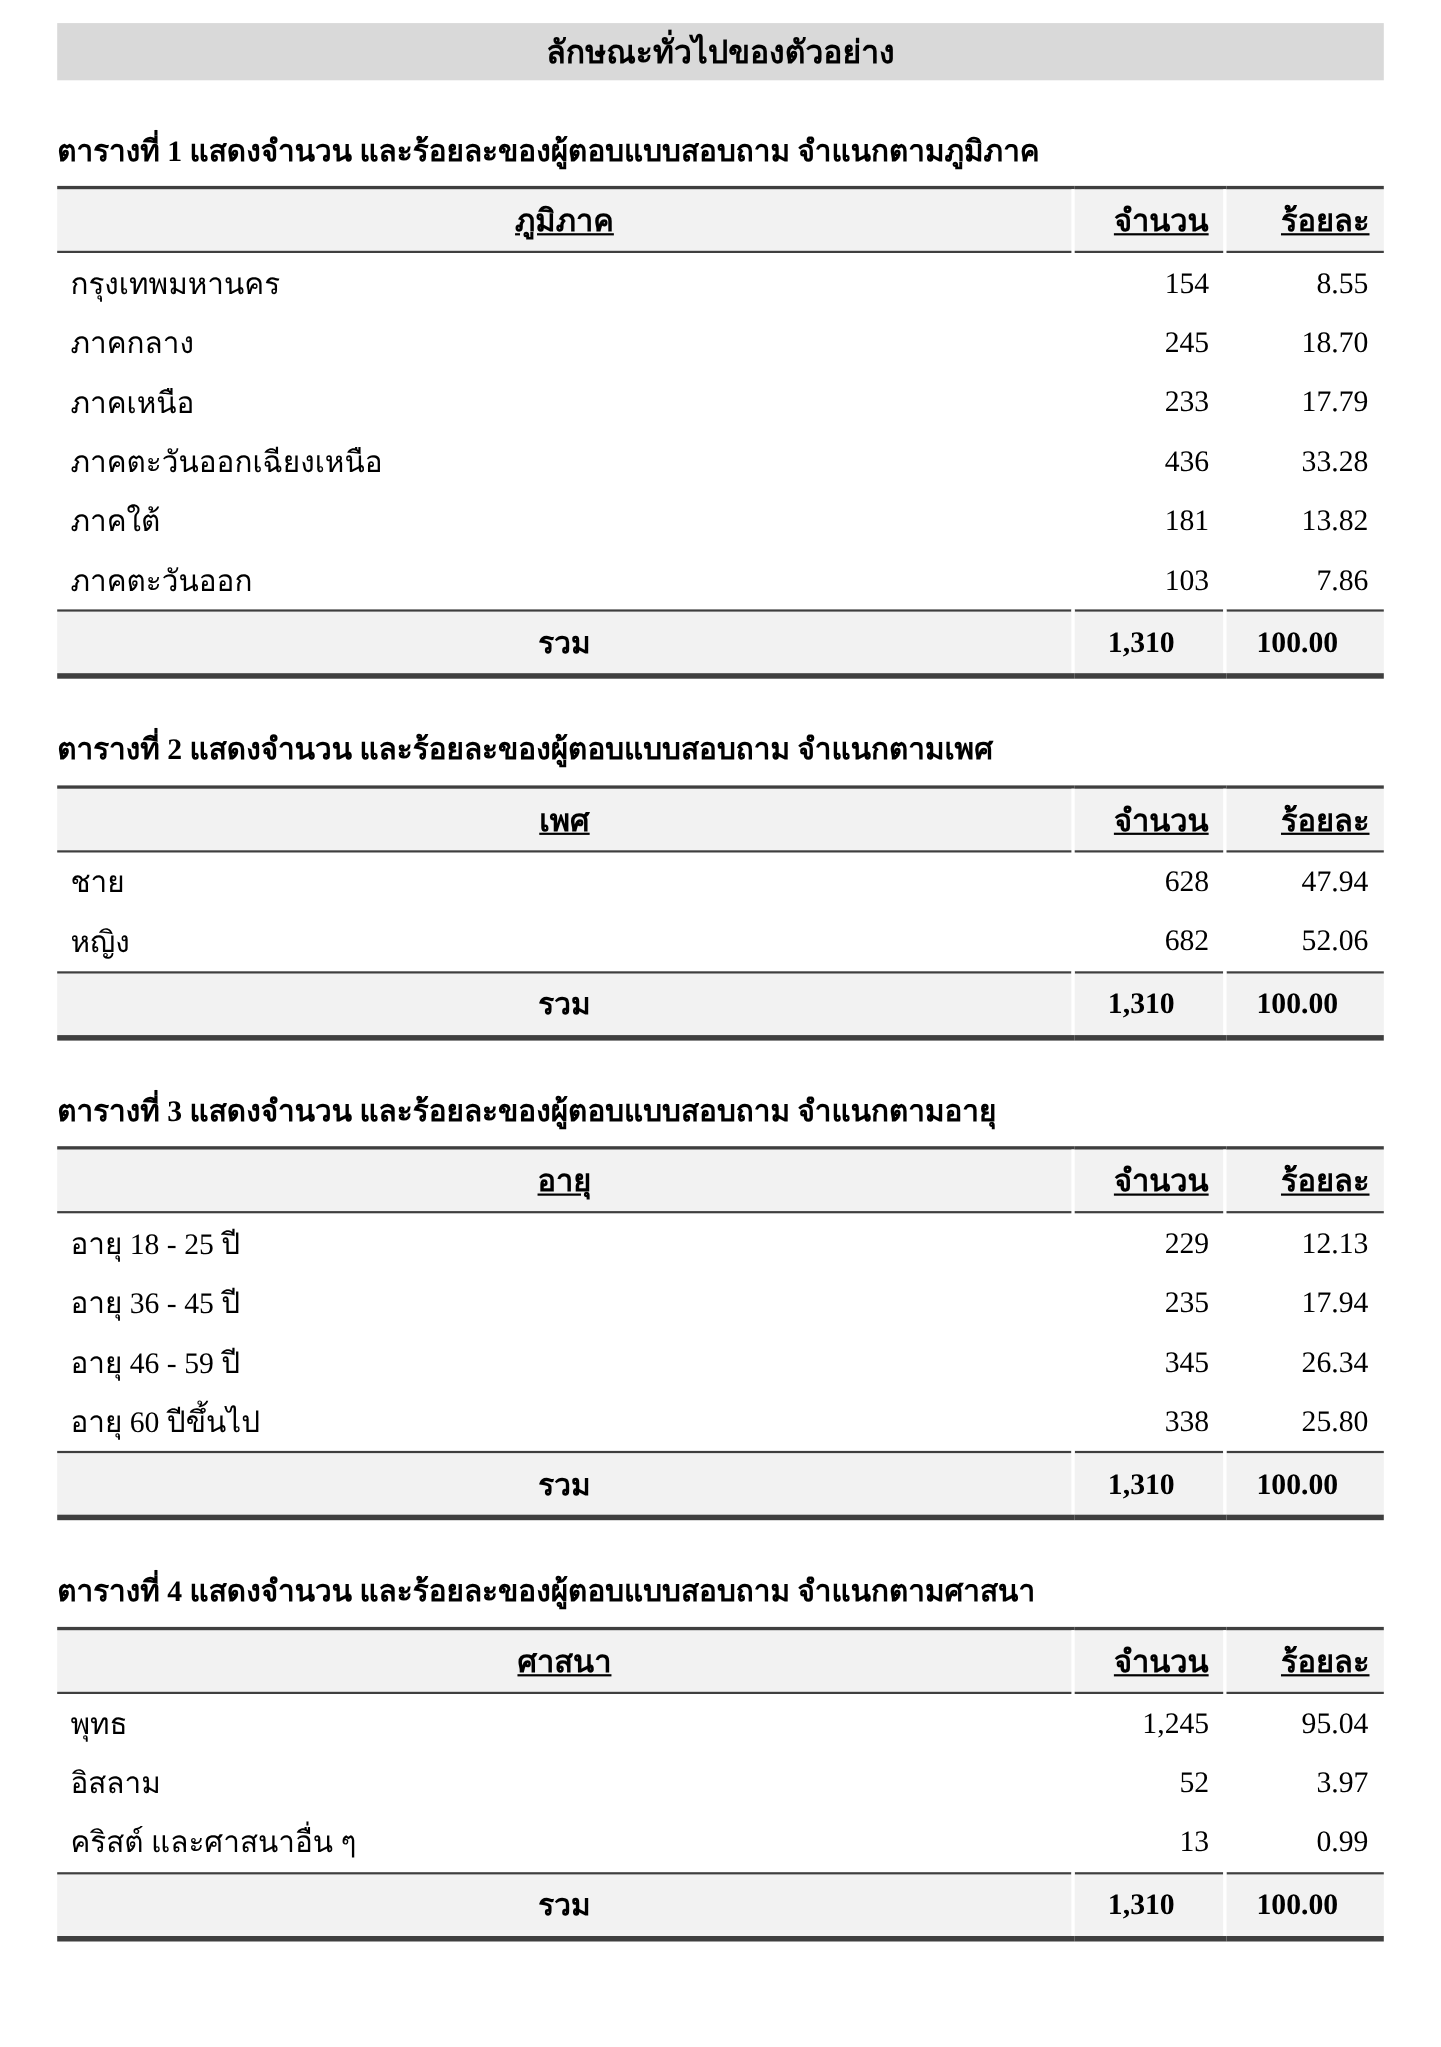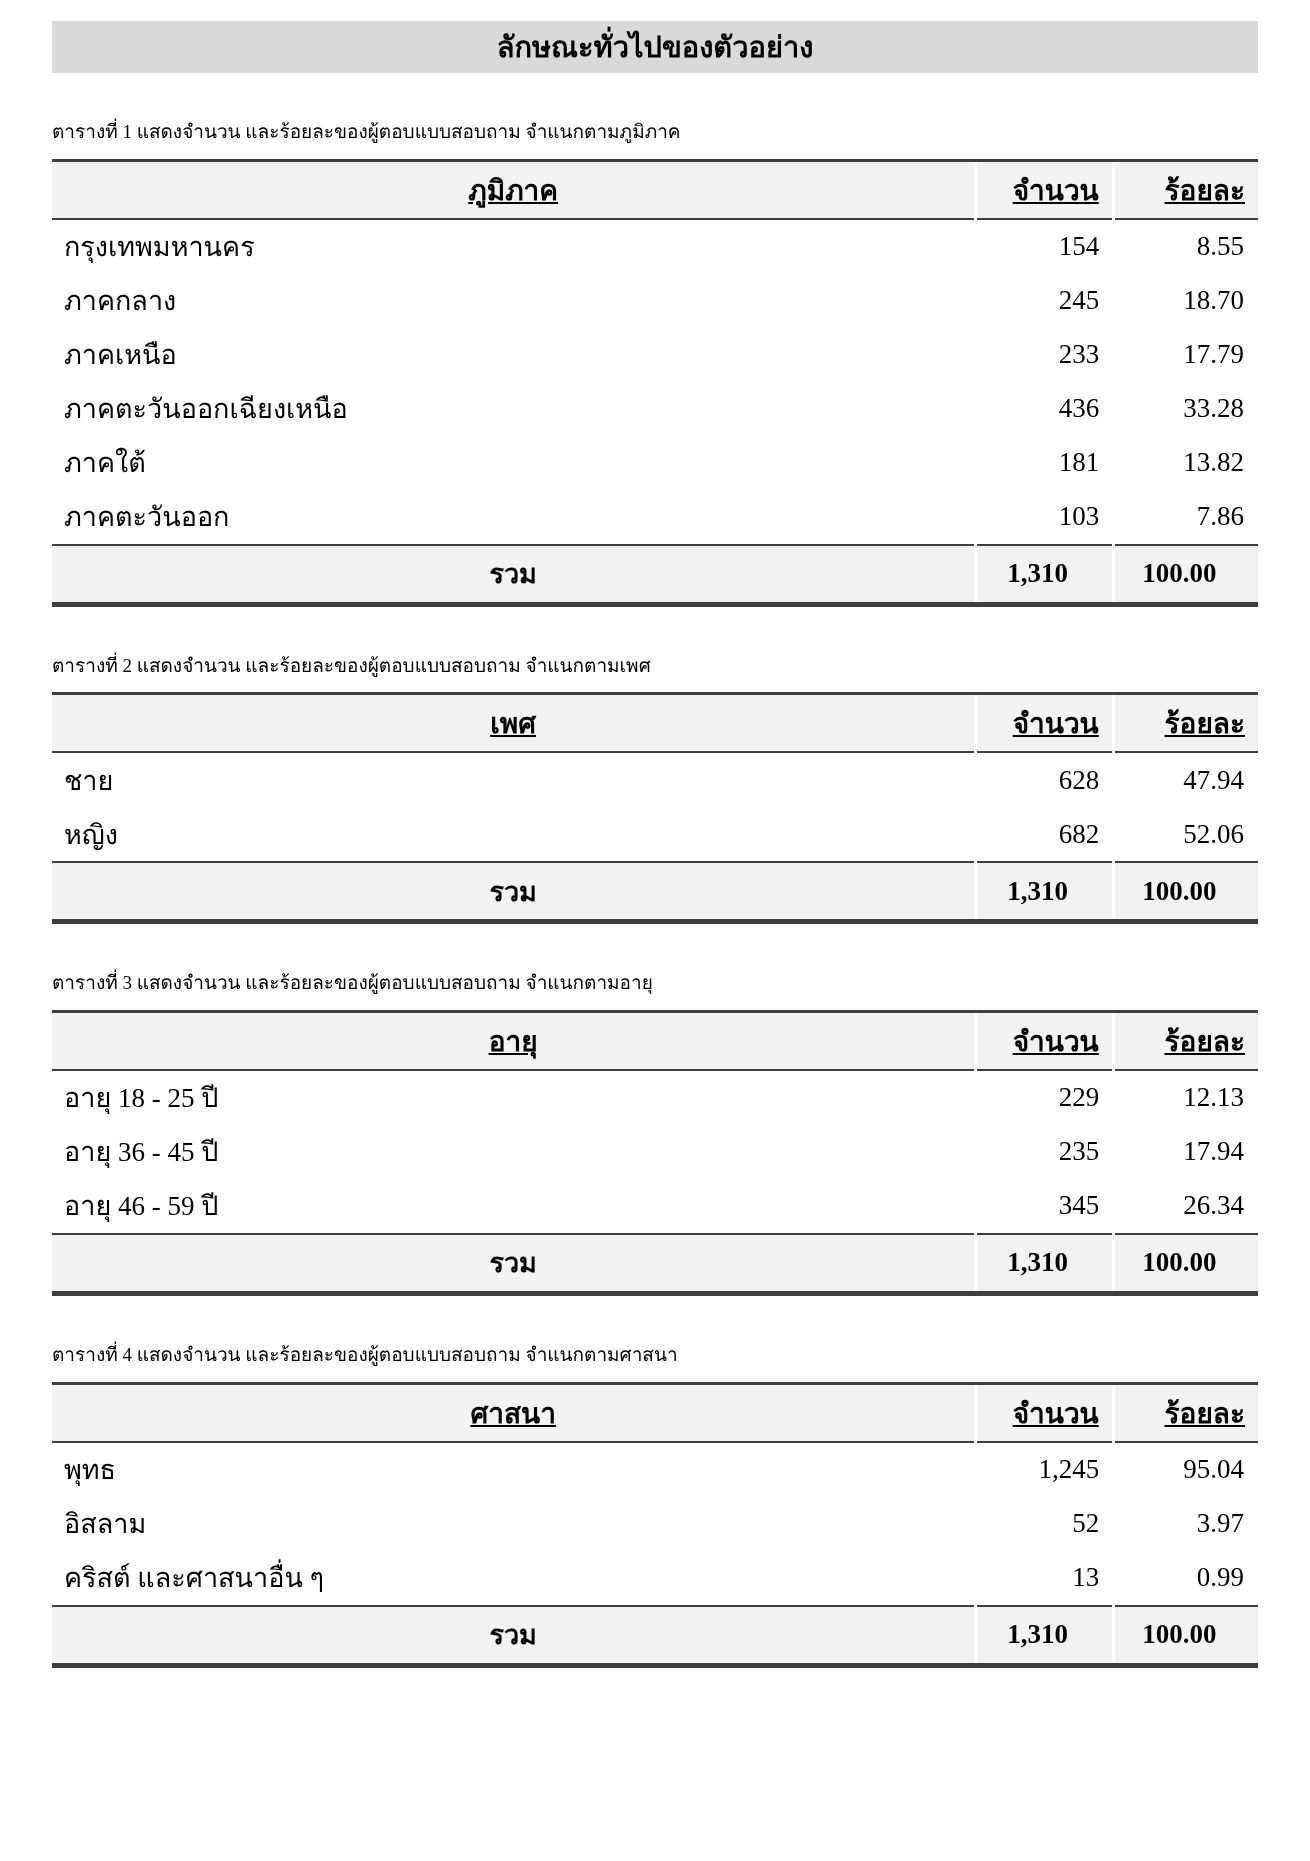--- a/index.html
+++ b/index.html
@@ -21,22 +21,22 @@
     background: #d9d9d9;
     height: 52px;
     display: flex;
     align-items: center;
     justify-content: center;
     font-weight: bold;
     font-size: 29px;
   }
   .section { margin-top: 46px; }
   .tbl-title {
-    font-size: 19px;
-    font-weight: normal;
+    font-size: 27px;
+    font-weight: bold;
     margin: 0 0 14px 0;
     line-height: 1.35;
     white-space: nowrap;
   }
   table.data-table {
     width: 100%;
     border-collapse: collapse;
     table-layout: fixed;
   }
   col.c-label   { width: 76.6%; }
@@ -208,20 +208,25 @@
             <tr>
               <td class="lbl">อายุ 36 - 45 ปี</td>
               <td class="num">235</td>
               <td class="num">17.94</td>
             </tr>
             <tr>
               <td class="lbl">อายุ 46 - 59 ปี</td>
               <td class="num">345</td>
               <td class="num">26.34</td>
             </tr>
+            <tr>
+              <td class="lbl">อายุ 60 ปีขึ้นไป</td>
+              <td class="num">338</td>
+              <td class="num">25.80</td>
+            </tr>
           </tbody>
       <tfoot>
         <tr>
           <td class="total-lbl">รวม</td>
           <td class="num sep total-cnt">1,310</td>
           <td class="num sep total-pct">100.00</td>
         </tr>
       </tfoot>
     </table>
   </div>

